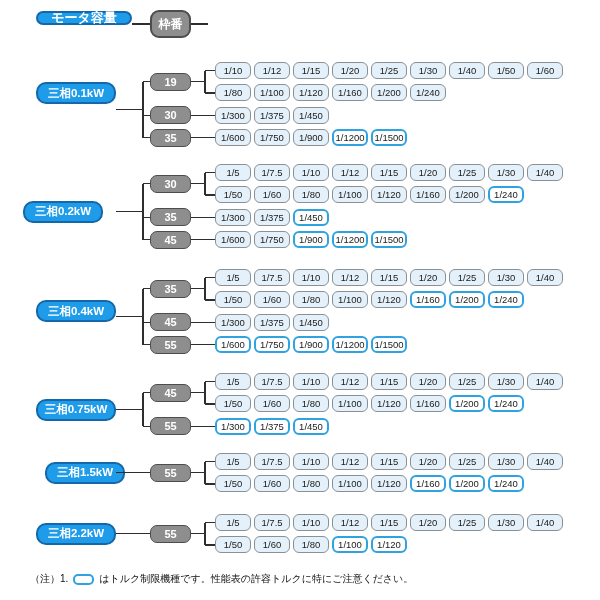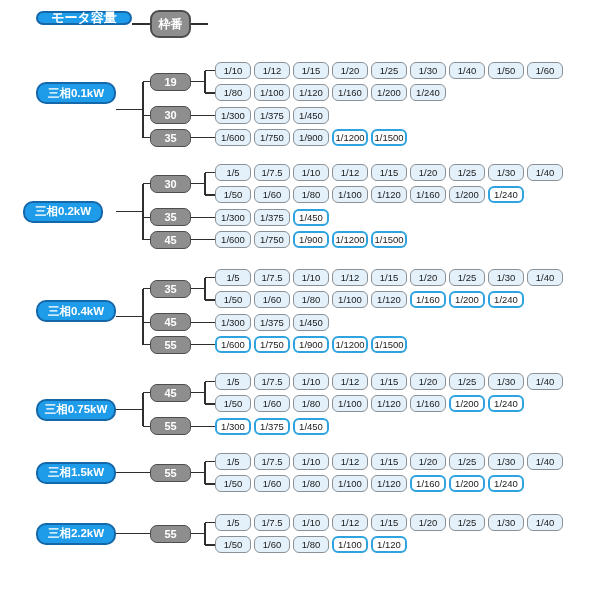--- a/index.html
+++ b/index.html
@@ -233,21 +233,21 @@
       <div class="ratio-box" style="left: 488px; top: 453px;">1/30</div>
       <div class="ratio-box" style="left: 527px; top: 453px;">1/40</div>
       <div class="ratio-box" style="left: 215px; top: 475.4px;">1/50</div>
       <div class="ratio-box" style="left: 254px; top: 475.4px;">1/60</div>
       <div class="ratio-box" style="left: 293px; top: 475.4px;">1/80</div>
       <div class="ratio-box" style="left: 332px; top: 475.4px;">1/100</div>
       <div class="ratio-box" style="left: 371px; top: 475.4px;">1/120</div>
       <div class="ratio-box torque" style="left: 410px; top: 475.4px;">1/160</div>
       <div class="ratio-box torque" style="left: 449px; top: 475.4px;">1/200</div>
       <div class="ratio-box torque" style="left: 488px; top: 475.4px;">1/240</div>
-      <div class="motor-box" style="left: 36px; top: 461.7px;">三相1.5kW</div>
+      <div class="motor-box" style="left: 45px; top: 461.7px;">三相1.5kW</div>
       <div class="hline" style="left: 116px; width: 34px; top: 471.95px;"></div>
       <div class="frame-box" style="left: 150px; top: 463.7px;">55</div>
       <div class="hline" style="left: 191px; width: 14px; top: 471.95px;"></div>
       <div class="vline" style="left: 204.25px; top: 461.5px; height: 22.4px;"></div>
       <div class="hline" style="left: 205px; width: 10px; top: 460.75px;"></div>
       <div class="hline" style="left: 205px; width: 10px; top: 483.15px;"></div>
       <div class="ratio-box" style="left: 215px; top: 514px;">1/5</div>
       <div class="ratio-box" style="left: 254px; top: 514px;">1/7.5</div>
       <div class="ratio-box" style="left: 293px; top: 514px;">1/10</div>
       <div class="ratio-box" style="left: 332px; top: 514px;">1/12</div>
@@ -263,13 +263,18 @@
       <div class="ratio-box torque" style="left: 371px; top: 536.4px;">1/120</div>
       <div class="motor-box" style="left: 36px; top: 522.7px;">三相2.2kW</div>
       <div class="hline" style="left: 116px; width: 34px; top: 532.95px;"></div>
       <div class="frame-box" style="left: 150px; top: 524.7px;">55</div>
       <div class="hline" style="left: 191px; width: 14px; top: 532.95px;"></div>
       <div class="vline" style="left: 204.25px; top: 522.5px; height: 22.4px;"></div>
       <div class="hline" style="left: 205px; width: 10px; top: 521.75px;"></div>
       <div class="hline" style="left: 205px; width: 10px; top: 544.15px;"></div>
     </div>
 
+  <div id="footnote">
+    <span>（注）1.</span>
+    <span class="note-sample"></span>
+    <span>はトルク制限機種です。性能表の許容トルクに特にご注意ください。</span>
+  </div>
 </div>
 
 </body></html>

